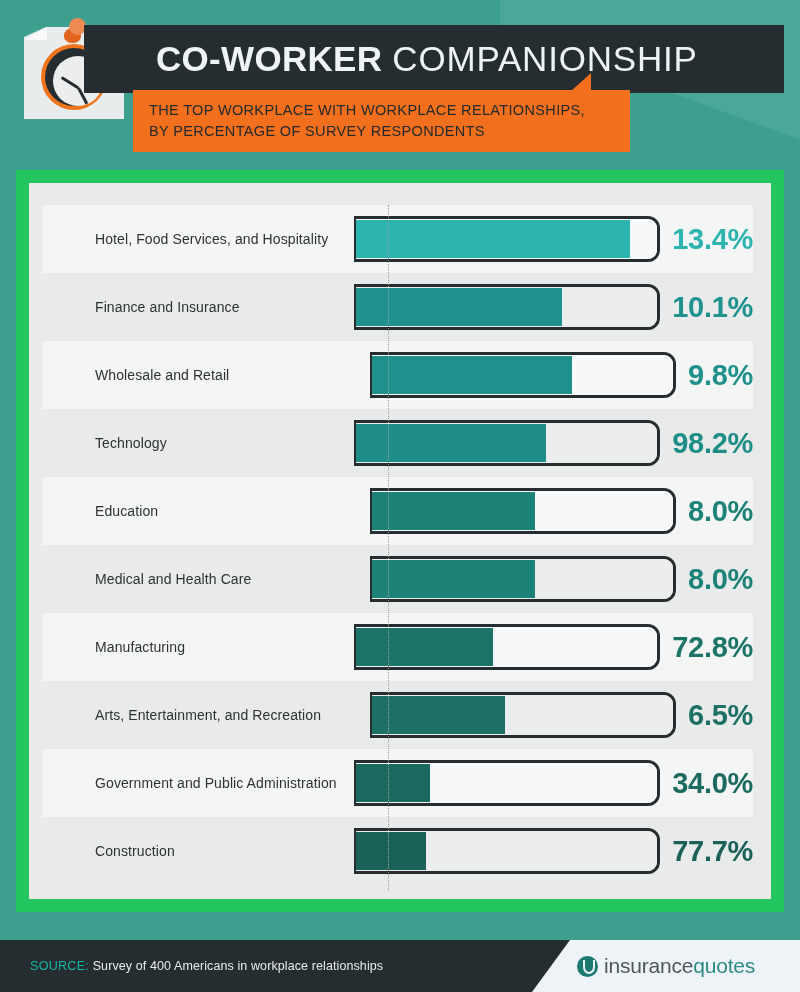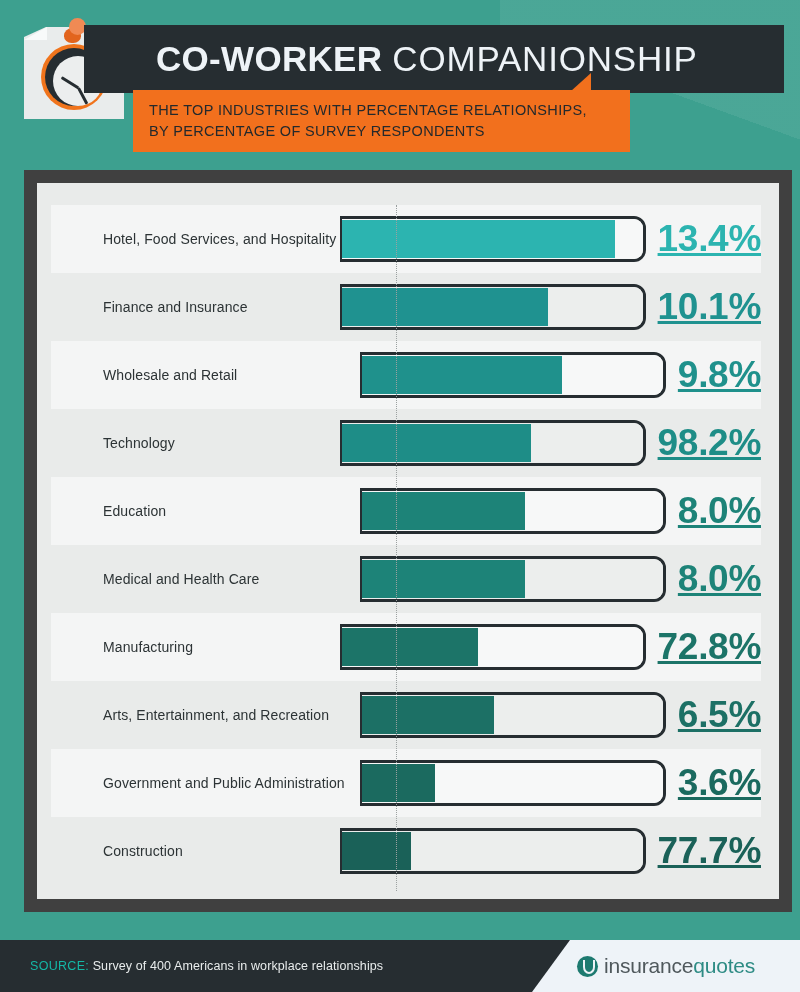--- a/index.html
+++ b/index.html
@@ -149,24 +149,23 @@
     border-bottom: 18px solid #f2701d;
   }
 
   
   .panel-frame {
     position: absolute;
     left: 16px;
     top: 170px;
     width: 768px;
     height: 742px;
-    background: #404040;
+    background: #22c55e;
     box-sizing: border-box;
     padding: 13px;
-    margin-left: 8px;
   }
   .panel {
     width: 100%;
     height: 100%;
     background: #e9ebea;
     box-sizing: border-box;
     padding: 22px 18px 22px 14px;
     position: relative;
   }
   .rows {
@@ -225,25 +224,24 @@
     left: 2px; top: 3px; bottom: 3px; right: 3px;
     background: #f5f6f6;
     z-index: 1;
     border-radius: 0 9px 9px 0;
   }
   .row.alt .bar-inner-bg { background: #f7f8f8; }
   .row:not(.alt) .bar-inner-bg { background: #eceeed; }
 
   .bar-value {
     margin-left: 12px;
-    font-size: 37px;
+    font-size: 29px;
     font-weight: bold;
     letter-spacing: -0.3px;
     white-space: nowrap;
-    text-decoration: underline;
   }
 
   
   .footer {
     position: absolute;
     left: 0;
     bottom: 0;
     width: 800px;
     height: 52px;
     background: #262d31;
@@ -326,21 +324,21 @@
 
   <div class="title-bar">
     <div class="title-text">
       <span class="title-strong">CO-WORKER</span><span> </span><span class="title-light">COMPANIONSHIP</span>
     </div>
   </div>
 
   <div class="subtitle-wrap">
     <div class="sub-pointer"></div>
     <div class="subtitle">
-      <div class="sub-line">THE TOP INDUSTRIES WITH PERCENTAGE RELATIONSHIPS,</div>
+      <div class="sub-line">THE TOP WORKPLACE WITH WORKPLACE RELATIONSHIPS,</div>
       <div class="sub-line bold">BY PERCENTAGE OF SURVEY RESPONDENTS</div>
     </div>
   </div>
 </div>
 
 <div class="panel-frame">
   <div class="panel">
     <div class="rows" id="rows">
       <div class="dotted-axis"></div>
     <div class="row alt">
@@ -415,21 +413,21 @@
           </div>
           <div class="bar-value" style="color: rgb(28, 112, 101);">6.5%</div>
         </div>
         <div class="row alt">
           <div class="row-label">Government and Public Administration</div>
           <div class="bar-area">
             <div class="bar-inner-bg"></div>
             <div class="bar-fill" style="width: 24%; background: rgb(27, 106, 95);"></div>
             <div class="bar-track"></div>
           </div>
-          <div class="bar-value" style="color: rgb(27, 106, 95);">3.6%</div>
+          <div class="bar-value" style="color: rgb(27, 106, 95);">34.0%</div>
         </div>
         <div class="row">
           <div class="row-label">Construction</div>
           <div class="bar-area">
             <div class="bar-inner-bg"></div>
             <div class="bar-fill" style="width: 22.6667%; background: rgb(26, 97, 88);"></div>
             <div class="bar-track"></div>
           </div>
           <div class="bar-value" style="color: rgb(26, 97, 88);">77.7%</div>
         </div>

